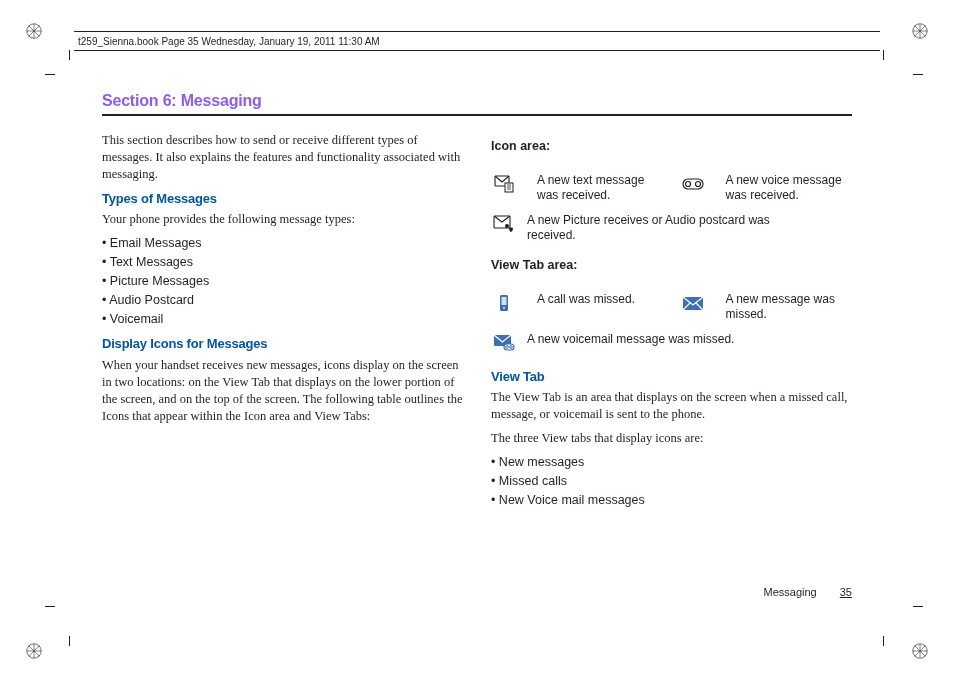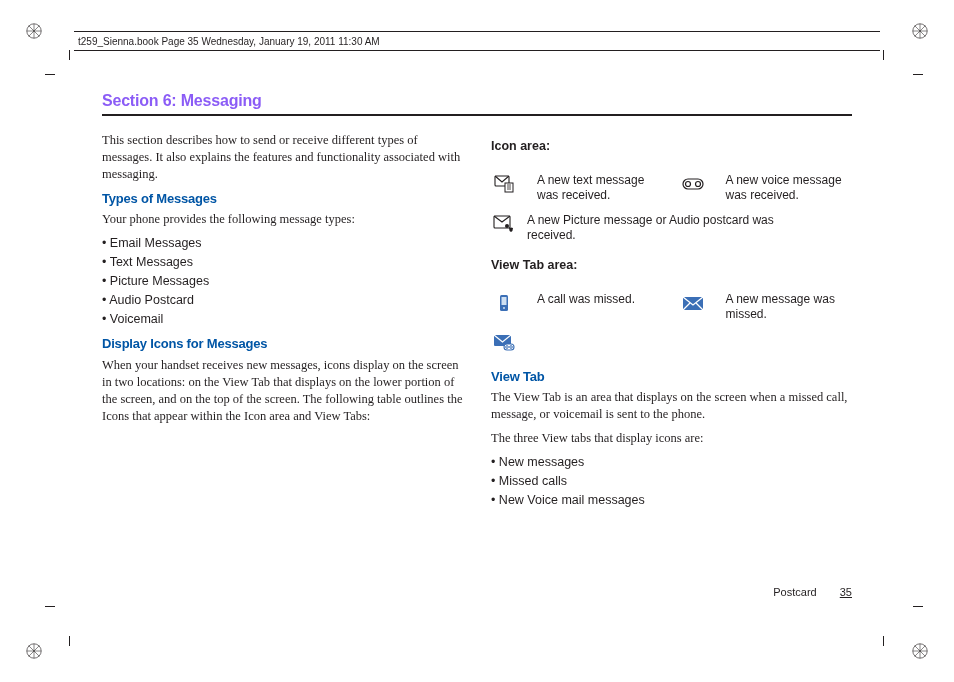--- a/index.html
+++ b/index.html
@@ -271,21 +271,21 @@
 
       <div class="icon-row">
         <div class="icon-box">
           <svg viewBox="0 0 24 20">
               <rect x="2" y="2" width="16" height="12" rx="1" fill="none" stroke="#231f20" stroke-width="1.1"></rect>
               <path d="M2 2 L10 8 L18 2" fill="none" stroke="#231f20" stroke-width="1.1"></path>
               <circle cx="15" cy="12" r="2" fill="#231f20"></circle>
               <path d="M17 14 Q19 13 21 14 Q21 17 19 18 Q17 17 17 14" fill="#231f20"></path>
             </svg>
         </div>
-        <div class="icon-text" style="max-width:260px">A new Picture message or Audio postcard was received.</div>
+        <div class="icon-text" style="max-width:260px">A new Picture receives or Audio postcard was received.</div>
       </div>
 
       <div class="sub-h-black" style="margin-top:14px">View Tab area:</div>
 
       <div class="icon-row-pair">
         <div class="icon-cell">
           <div class="icon-box">
             <svg viewBox="0 0 24 20">
                 <rect x="8" y="2" width="8" height="16" rx="1.5" fill="#3b6fb6"></rect>
                 <rect x="9.5" y="4" width="5" height="8" fill="#cfe0f2"></rect>
@@ -309,30 +309,31 @@
       <div class="icon-row">
         <div class="icon-box">
           <svg viewBox="0 0 24 20">
               <rect x="2" y="2" width="17" height="11" rx="1" fill="#3b6fb6"></rect>
               <path d="M2 2 L10.5 9 L19 2" fill="none" stroke="#fff" stroke-width="1.2"></path>
               <rect x="12" y="11" width="10" height="6" rx="3" fill="#fff" stroke="#3b6fb6" stroke-width="1.1"></rect>
               <circle cx="15" cy="14" r="1.3" fill="none" stroke="#3b6fb6" stroke-width="1"></circle>
               <circle cx="19" cy="14" r="1.3" fill="none" stroke="#3b6fb6" stroke-width="1"></circle>
             </svg>
         </div>
+        <div class="icon-text">A new voicemail message was missed.</div>
       </div>
 
       <div class="sub-h" style="margin-top:14px">View Tab</div>
       <p>The View Tab is an area that displays on the screen when a missed call, message, or voicemail is sent to the phone.</p>
       <p>The three View tabs that display icons are:</p>
       <ul class="bullet-list">
         <li>New messages</li>
         <li>Missed calls</li>
         <li>New Voice mail messages</li>
       </ul>
     </div>
   </div>
 
   <div class="footer-line">
-    <span>Postcard</span>
+    <span>Messaging</span>
     <span class="pn">35</span>
   </div>
 </div>
 
 </body></html>

